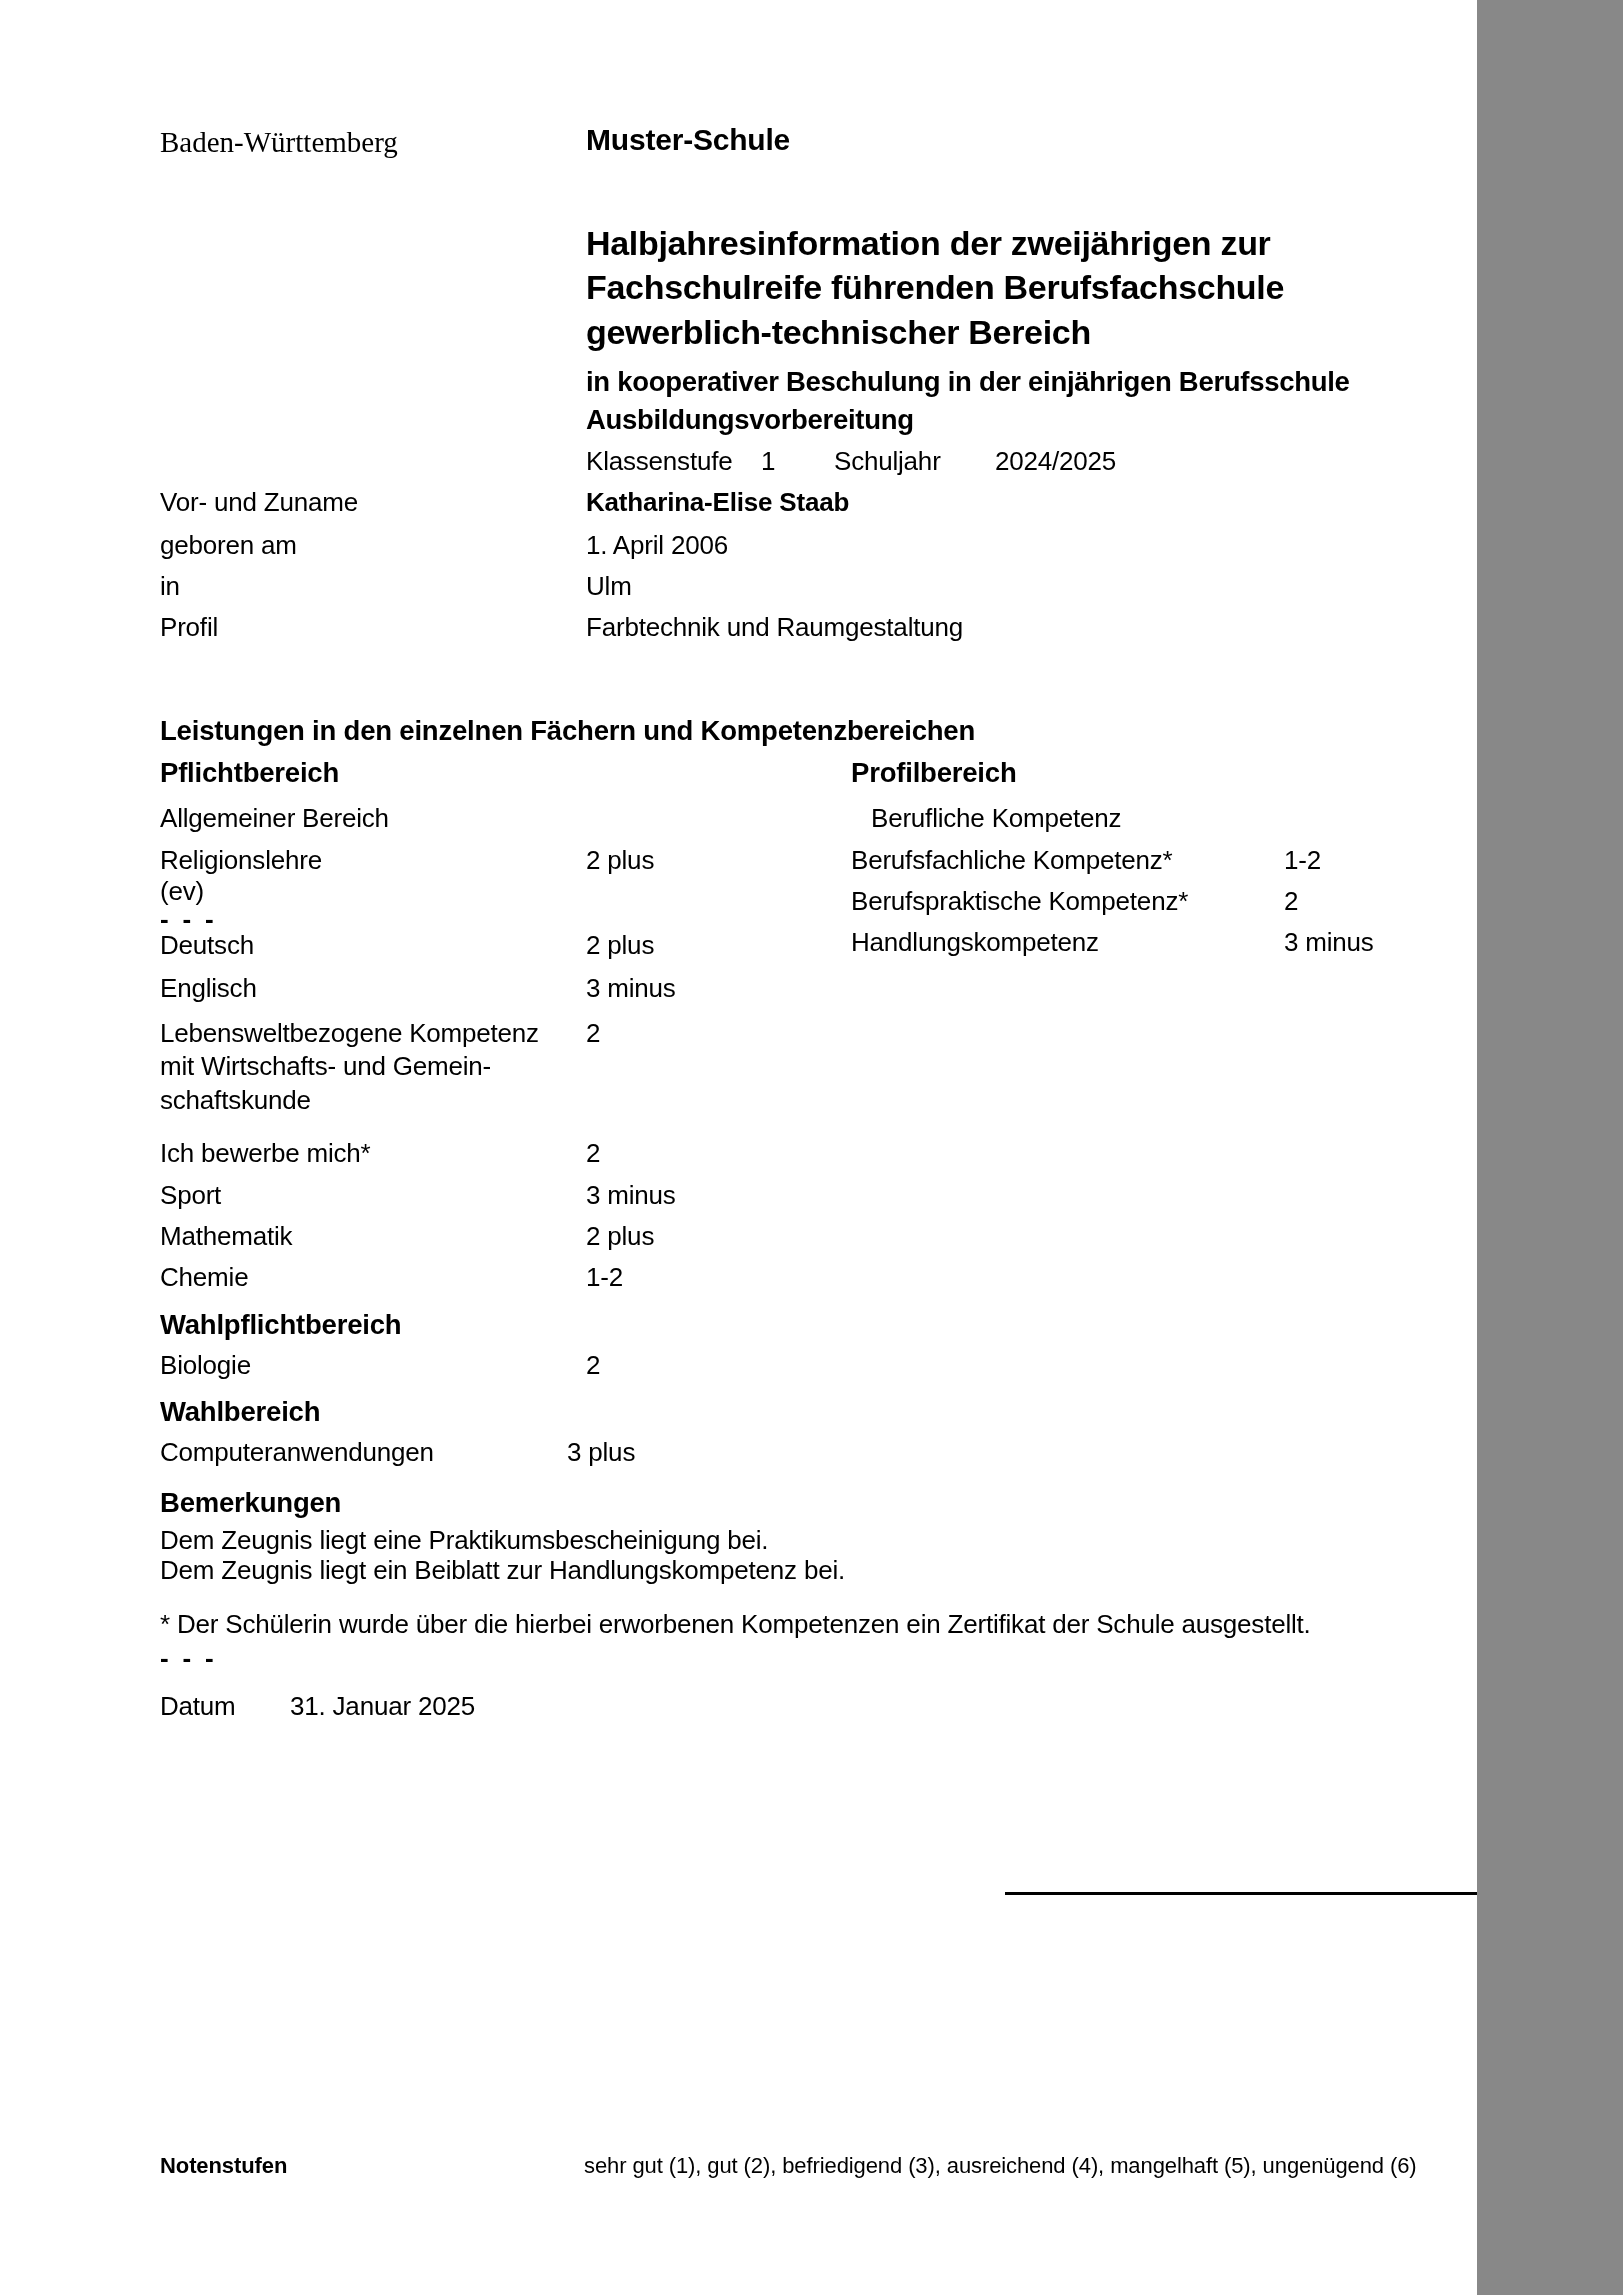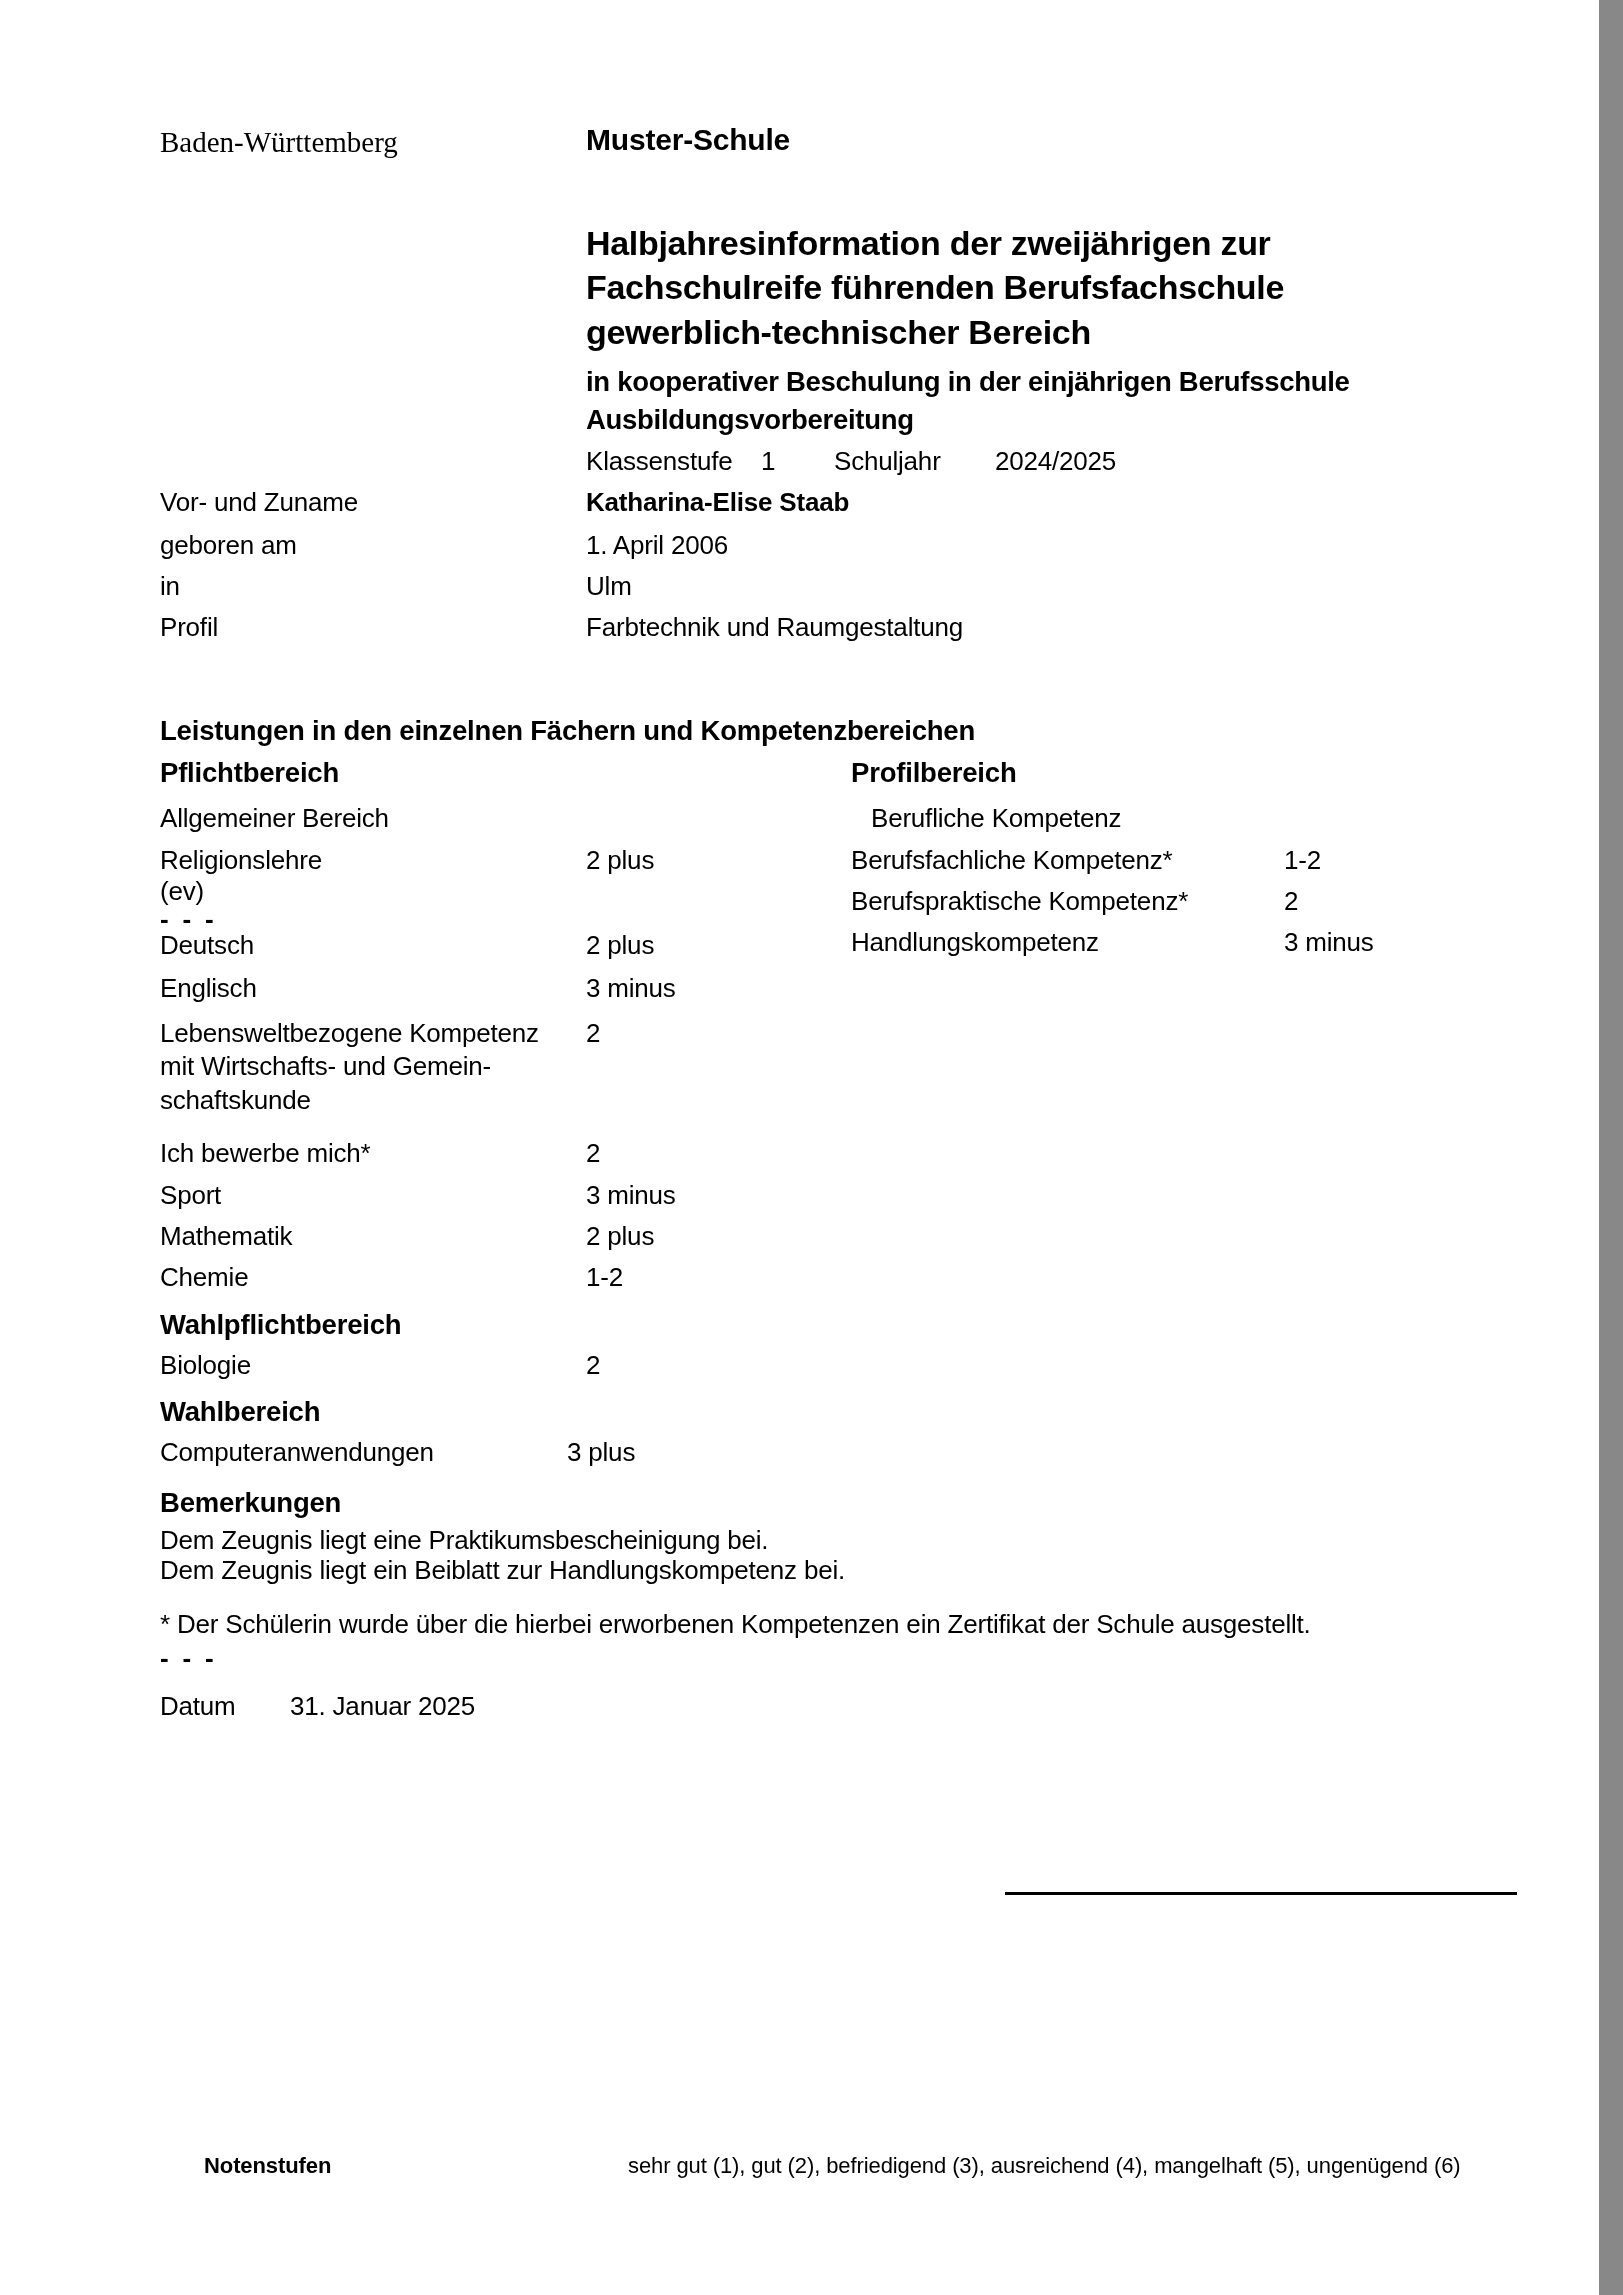--- a/index.html
+++ b/index.html
@@ -1,29 +1,29 @@
 <!DOCTYPE html>
 <html lang="de" style="font-size:10.5px"><head>
 <meta charset="utf-8">
 <style>
   html,body{margin:0;padding:0;background:#888;}
   #page{
     position:relative;
-    width:1599px;height:2295px;
+    width:1477px;height:2295px;
     background:#ffffff;
     font-family:"Liberation Sans", sans-serif;
     color:#000;
     overflow:hidden;
   }
   .t{position:absolute;white-space:nowrap;font-size:26px;line-height:1.15;letter-spacing:-0.2px;}
   .b{font-weight:700;}
   .serif{font-family:"Liberation Serif", serif;letter-spacing:0;}
   .title{font-size:34px;font-weight:700;letter-spacing:-0.3px;}
   .subtitle{font-size:27.5px;font-weight:700;letter-spacing:-0.3px;}
-  .small{font-size:22px;letter-spacing:-0.1px;margin-left:44px;}
+  .small{font-size:22px;letter-spacing:-0.1px;}
   .dashes{letter-spacing:3.3px;font-weight:700;}
   .sigline{position:absolute;background:#000;}
   .sigblock{position:absolute;text-align:center;}
   .sigblock div{font-size:26px;line-height:30px;letter-spacing:-0.2px;}
 </style>
 </head>
 <body>
 
 <div id="page">
 

